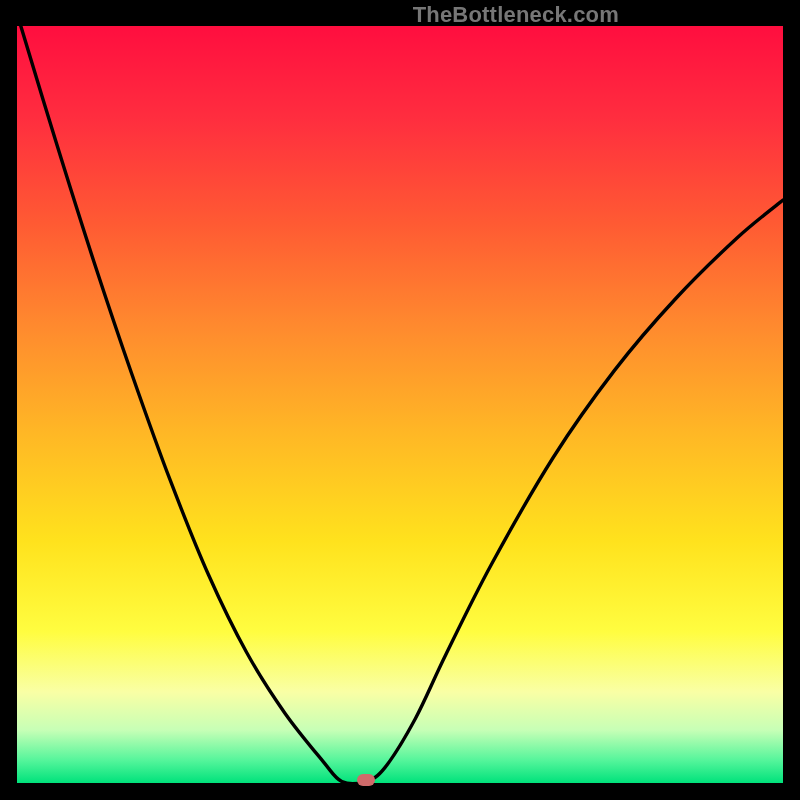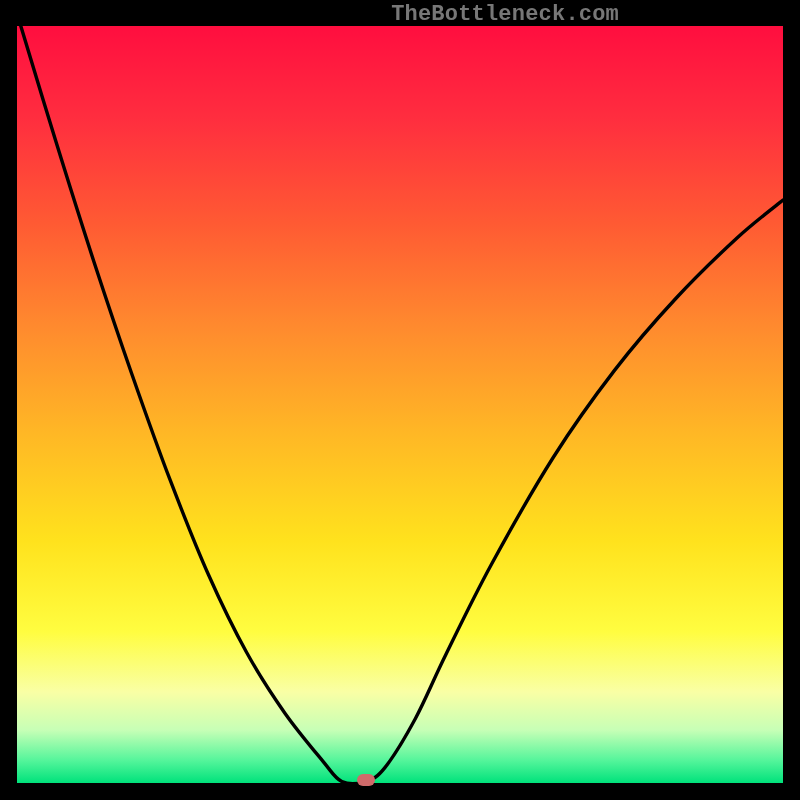--- a/index.html
+++ b/index.html
@@ -9,21 +9,20 @@
     height: 800px;
     background: #000;
     font-family: Arial, Helvetica, sans-serif;
     overflow: hidden;
   }
   .frame {
     position: relative;
     width: 637px;
     height: 800px;
     background: #000;
-    font-family: Liberation Mono, monospace;
   }
   .watermark {
     position: absolute;
     top: 2px;
     right: 18px;
     color: #777;
     font-size: 22px;
     font-weight: 600;
     letter-spacing: 0.2px;
     z-index: 5;

